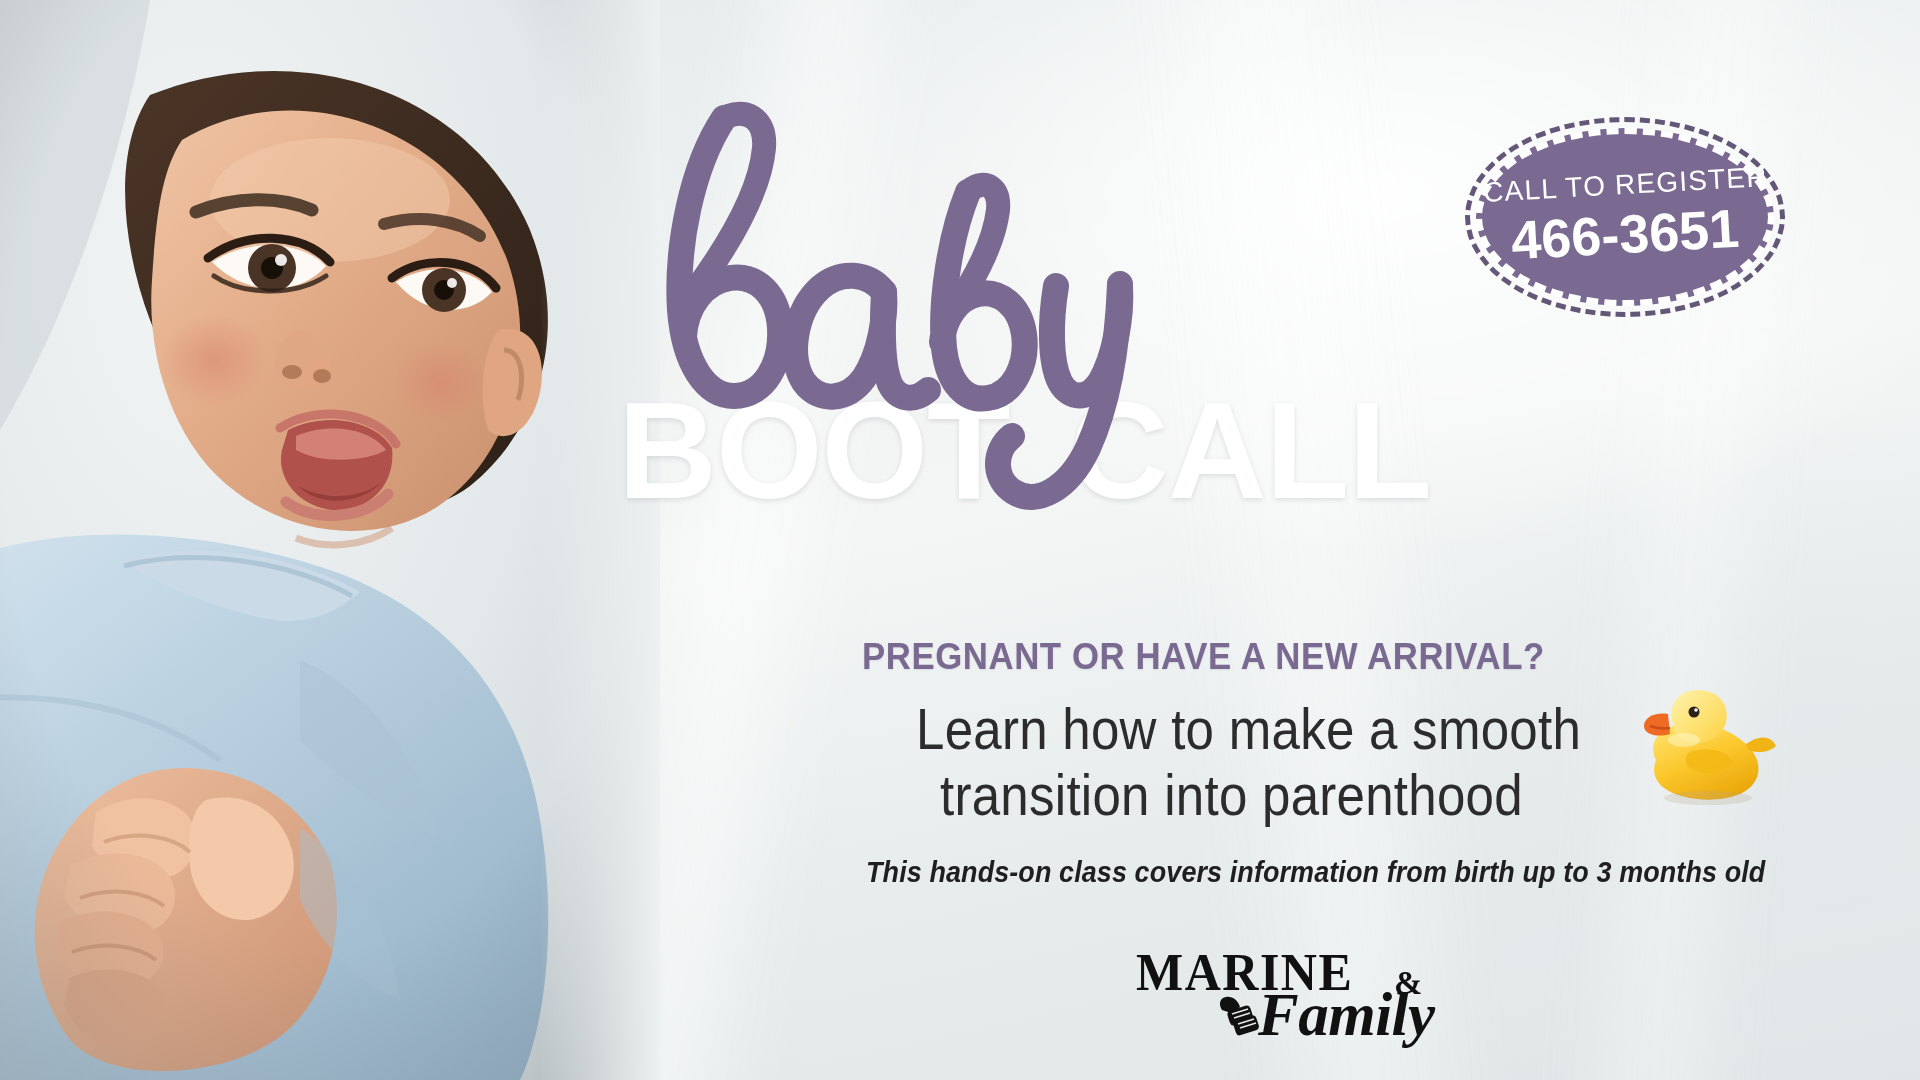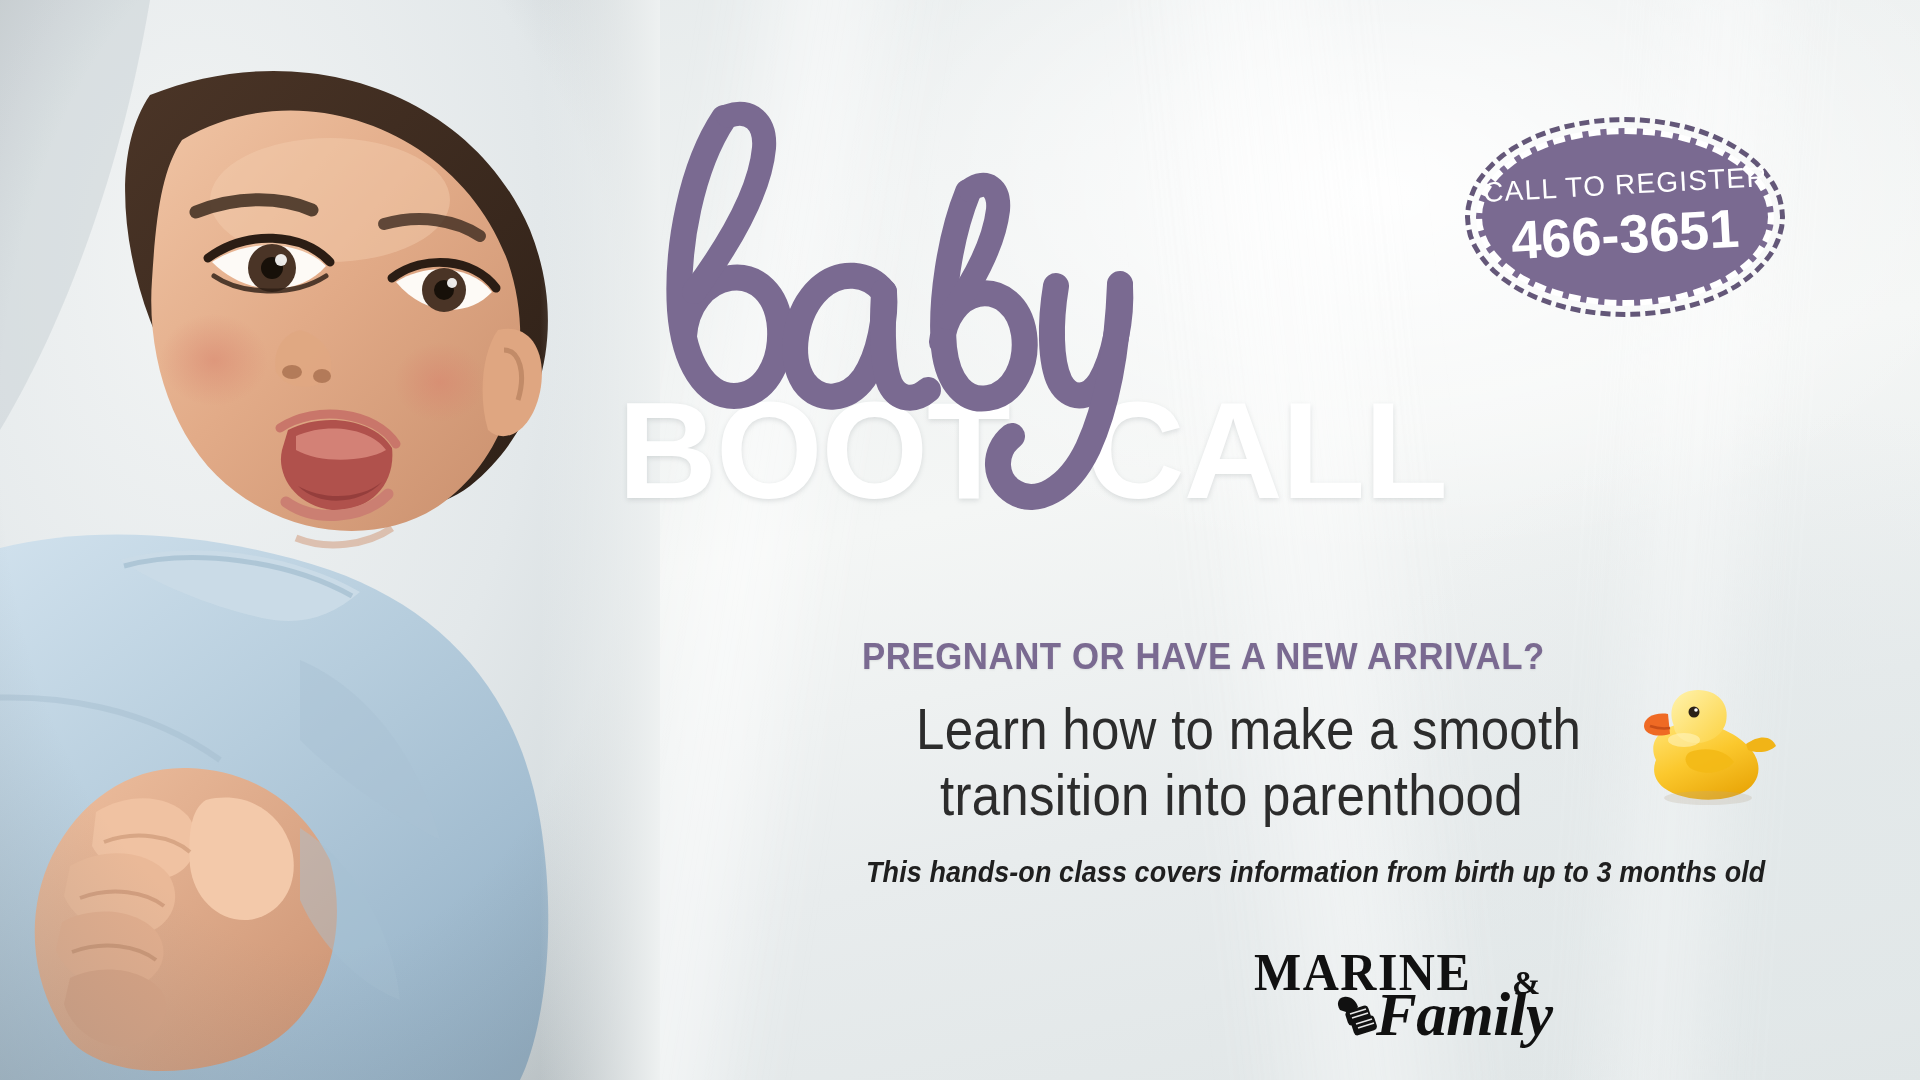--- a/index.html
+++ b/index.html
@@ -72,21 +72,21 @@
     font-family:"Liberation Sans", sans-serif;
     font-weight:700;
     font-size:137px;
     line-height:1;
     letter-spacing:-1px;
     color:#ffffff;
     white-space:nowrap;
     z-index:2;
     text-shadow:0 2px 5px rgba(120,128,132,.22);
   }
-  .bootcamp .word-boot { margin-right:76px; }
+  .bootcamp .word-boot { margin-right:60px; }
 
   
   .badge {
     position:absolute; left:1476px; top:128px;
     width:298px; height:178px;
     z-index:5;
   }
   .badge-oval {
     position:absolute; inset:0;
     border-radius:50%;
@@ -170,21 +170,21 @@
     font-size:29px;
     letter-spacing:.1px;
     color:#1f1f1f;
     white-space:nowrap;
     transform:scaleX(.93);
     transform-origin:left center;
   }
 
   
   .logo {
-    position:absolute; left:1254px; top:942px;
+    position:absolute; left:1136px; top:942px;
     width:320px; height:106px;
     z-index:4;
   }
   .logo-marine {
     position:absolute; left:0; top:0;
     font-family:"Liberation Serif", serif;
     font-weight:700;
     font-size:50px;
     letter-spacing:1.5px;
     color:#111111;

